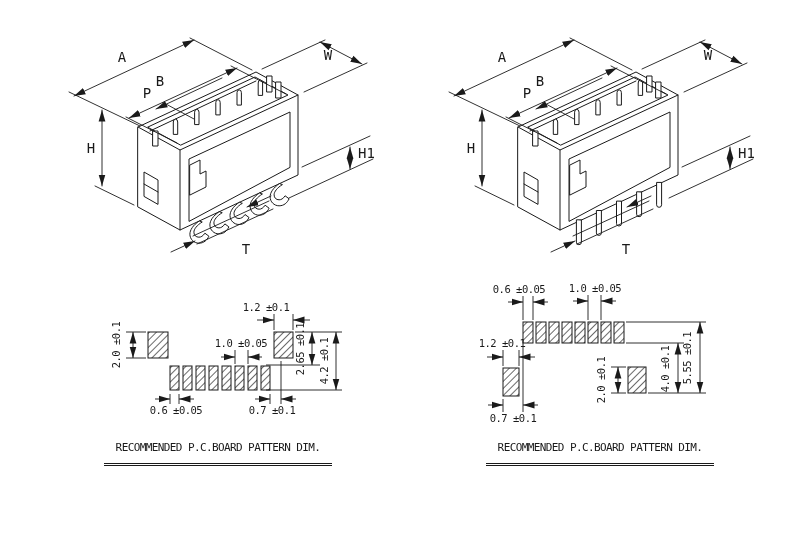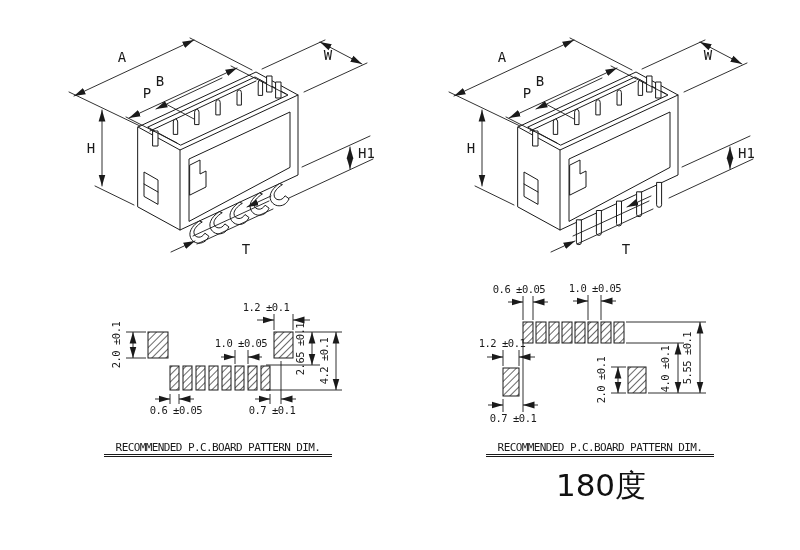--- a/index.html
+++ b/index.html
@@ -10,21 +10,21 @@
   }
   svg text{
     font-family:"DejaVu Sans Mono","Liberation Mono",monospace;
     fill:#1a1a1a;
   }
   .dimletter{font-size:14px;}
   .dimnum{font-size:10.5px;letter-spacing:-0.5px;}
   .caption{
     position:absolute;top:441px;width:228px;text-align:center;
     font-size:11px;letter-spacing:-0.6px;color:#1a1a1a;white-space:nowrap;
-    border-bottom:3px double #1a1a1a;padding-bottom:0;
+    border-bottom:3px double #1a1a1a;padding-bottom:9px;
   }
   .angle-label{
     position:absolute;top:465px;width:210px;text-align:center;
     font-size:31px;color:#111;
     font-family:"DejaVu Sans","Liberation Sans",sans-serif;
   }
 </style>
 </head>
 <body>
 
@@ -235,15 +235,14 @@
       <text class="dimnum" text-anchor="middle" transform="rotate(-90 605 380)" x="605" y="380">2.0 ±0.1</text>
       <text class="dimnum" text-anchor="middle" transform="rotate(-90 669 369)" x="669" y="369">4.0 ±0.1</text>
       <text class="dimnum" text-anchor="middle" transform="rotate(-90 691 358)" x="691" y="358">5.55 ±0.1</text>
     </g>
   </g>
 </svg>
 
 <div class="caption" style="left:104px;">RECOMMENDED P.C.BOARD PATTERN DIM.</div>
 <div class="caption" style="left:486px;">RECOMMENDED P.C.BOARD PATTERN DIM.</div>
 
-<div class="angle-label" style="left:496px;">180度</div>
 
 </div>
 
 </body></html>

